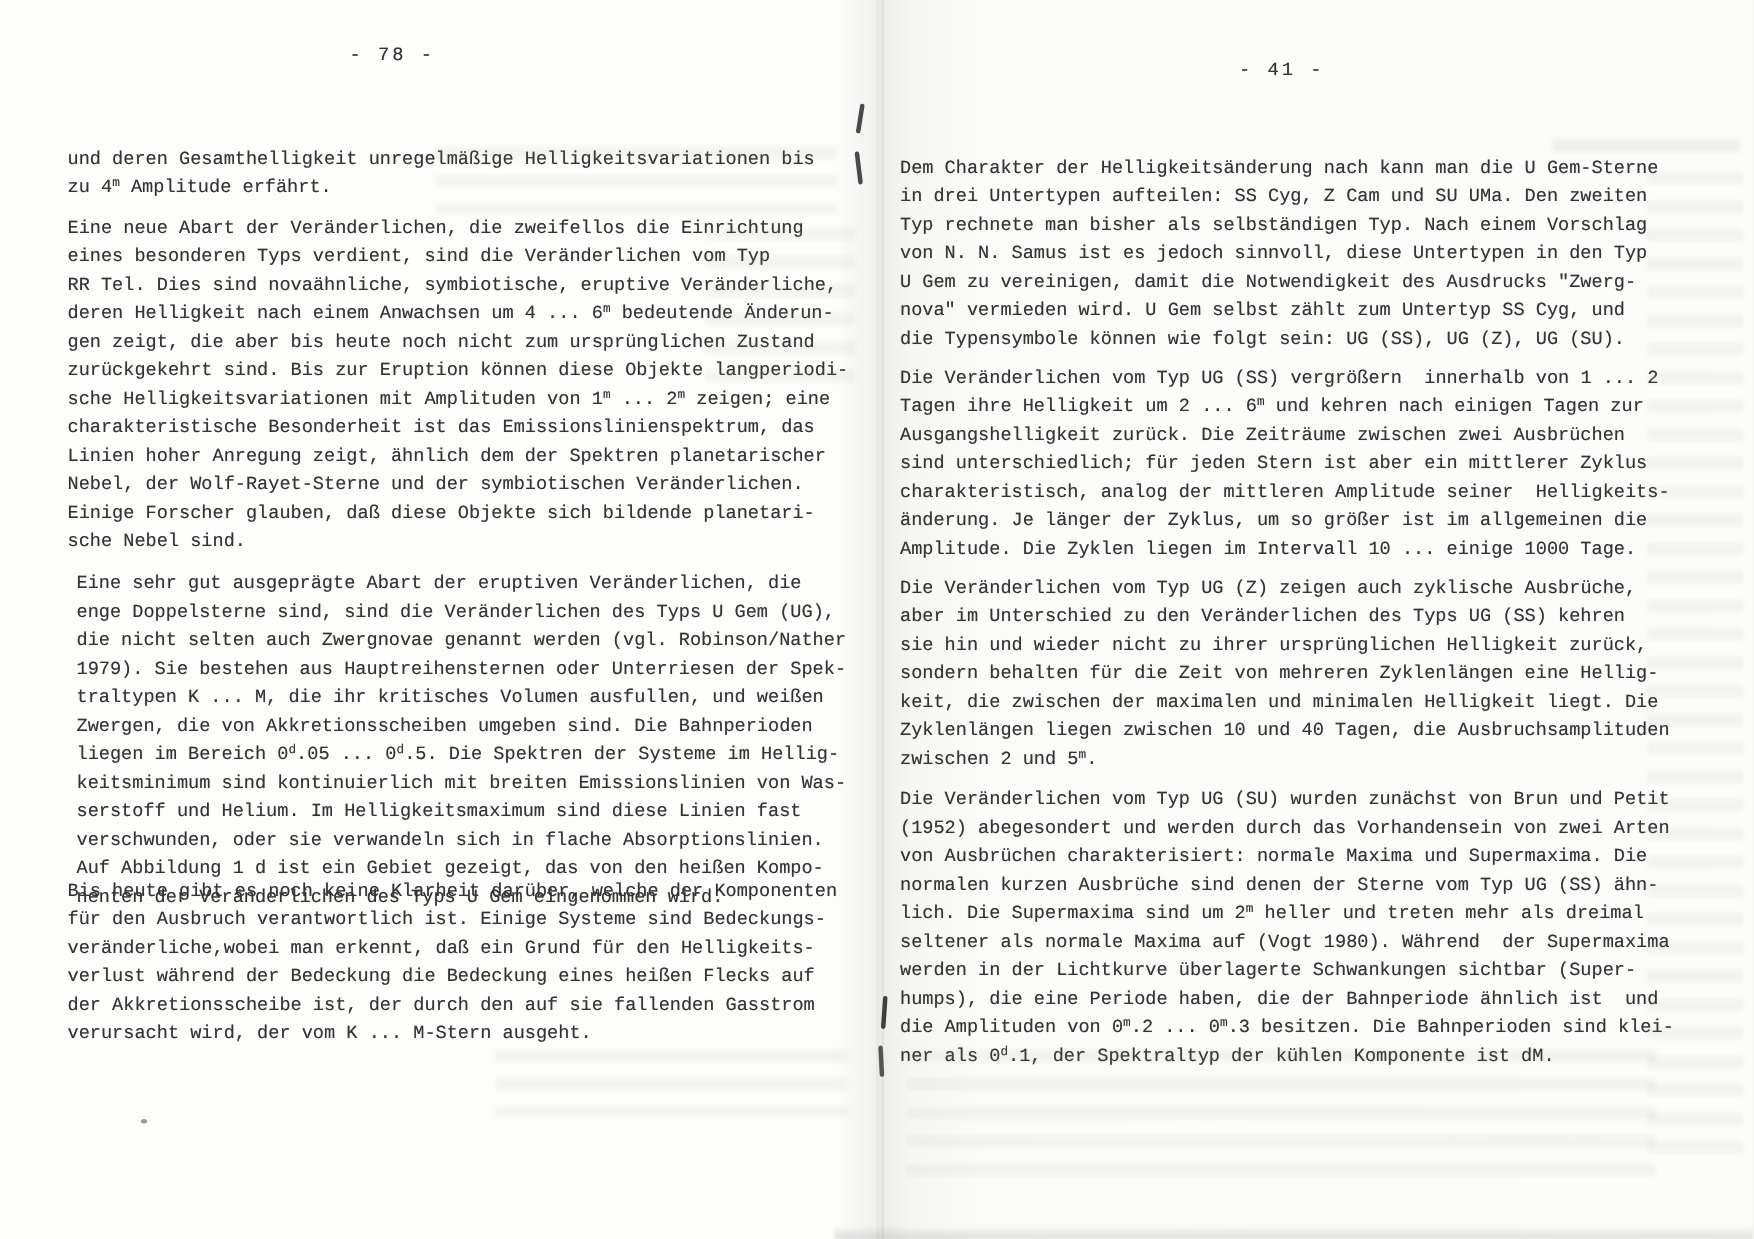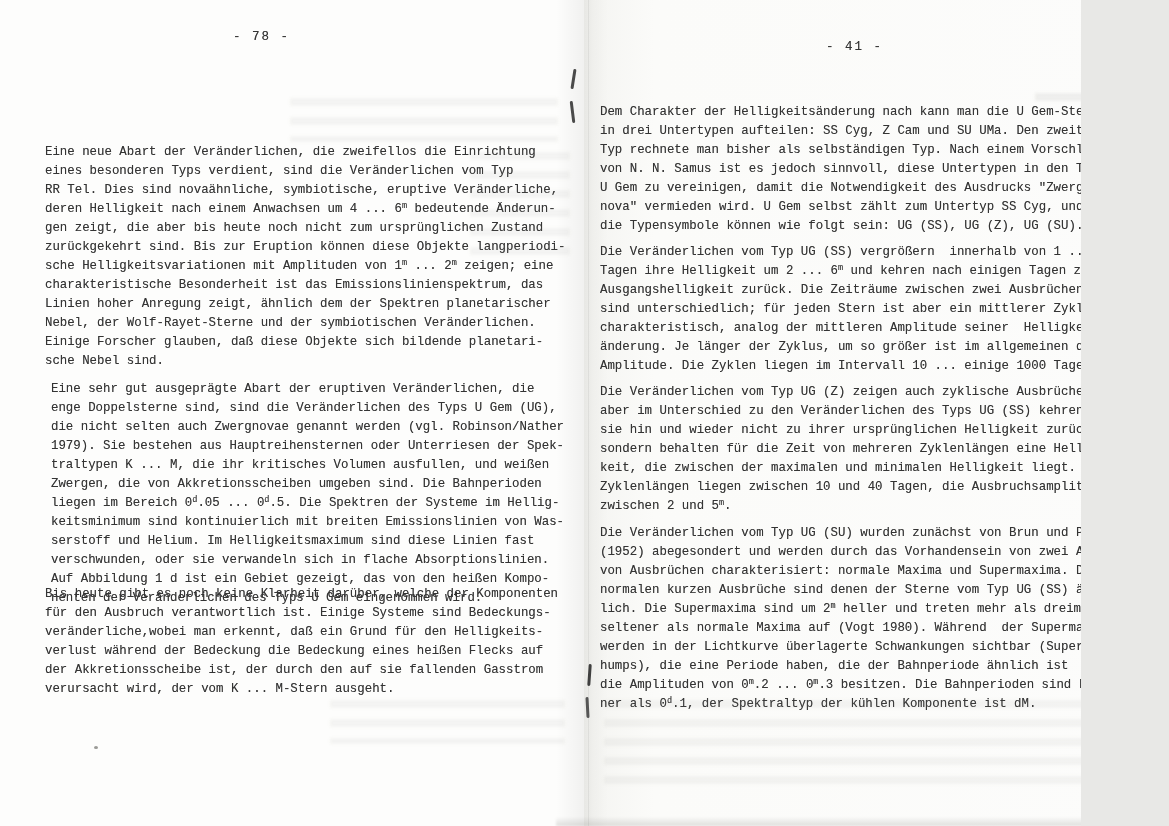--- a/index.html
+++ b/index.html
@@ -2,21 +2,21 @@
 <html><head>
 <meta charset="utf-8">
 <style>
   html, body {
     margin: 0;
     padding: 0;
     background: #e8e8e6;
   }
   .scan {
     position: relative;
-    width: 1081px;
+    width: 1169px;
     height: 826px;
     background: #fdfdfc;
     overflow: hidden;
     font-family: "Liberation Mono", "DejaVu Sans Mono", monospace;
     color: #343434;
   }
   .page {
     position: absolute;
     top: 0;
     height: 826px;
@@ -94,20 +94,22 @@
   .ghost.dark { opacity: 0.8; }
 </style>
 </head>
 <body>
 
 <div class="scan">
 
   <div class="page left">
     <div class="pageno" style="left:233px; top:30px;">- 78 -</div>
 
+    <div class="para rich" style="left:45px; top:97px;">und deren Gesamthelligkeit unregelmäßige Helligkeitsvariationen bis
+zu 4<sup>m</sup> Amplitude erfährt.</div>
 
     <div class="para rich" style="left:45px; top:143px;">Eine neue Abart der Veränderlichen, die zweifellos die Einrichtung
 eines besonderen Typs verdient, sind die Veränderlichen vom Typ
 <span class="ul">RR Tel</span>. Dies sind novaähnliche, symbiotische, eruptive Veränderliche,
 deren Helligkeit nach einem Anwachsen um 4 ... 6<sup>m</sup> bedeutende Änderun-
 gen zeigt, die aber bis heute noch nicht zum ursprünglichen Zustand
 zurückgekehrt sind. Bis zur Eruption können diese Objekte langperiodi-
 sche Helligkeitsvariationen mit Amplituden von 1<sup>m</sup> ... 2<sup>m</sup> zeigen; eine
 charakteristische Besonderheit ist das Emissionslinienspektrum, das
 Linien hoher Anregung zeigt, ähnlich dem der Spektren planetarischer

